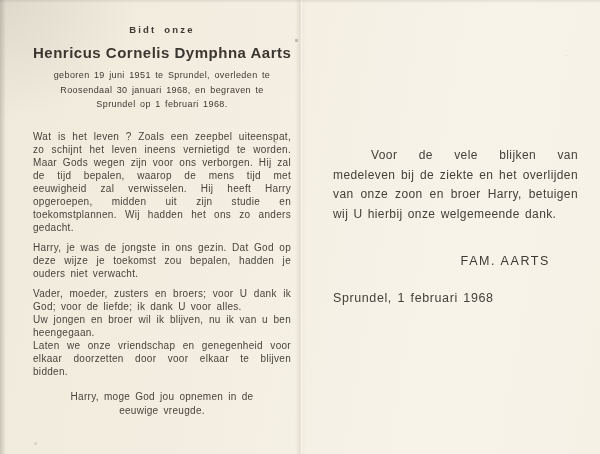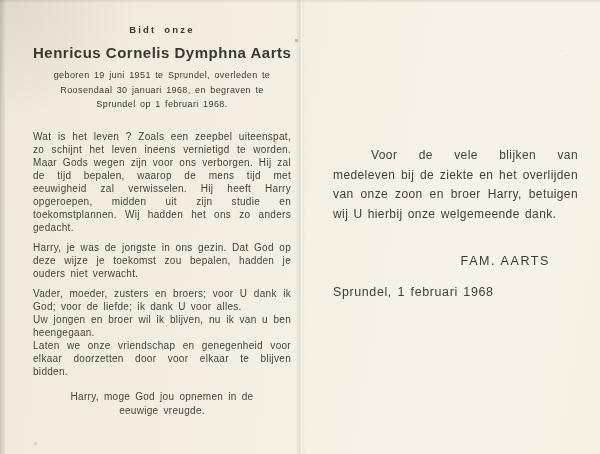--- a/index.html
+++ b/index.html
@@ -135,21 +135,21 @@
   }
   .signature {
     margin-top: 30px;
     text-align: right;
     padding-right: 28px;
     font-size: 12.5px;
     letter-spacing: 1.6px;
     color: #3d3a33;
   }
   .dateline {
-    margin-top: 17px;
+    margin-top: 23px;
     font-size: 12.5px;
     letter-spacing: 0.6px;
     word-spacing: 1.5px;
     color: #44413a;
   }
 </style>
 </head>
 <body>
 
 <div class="card">

